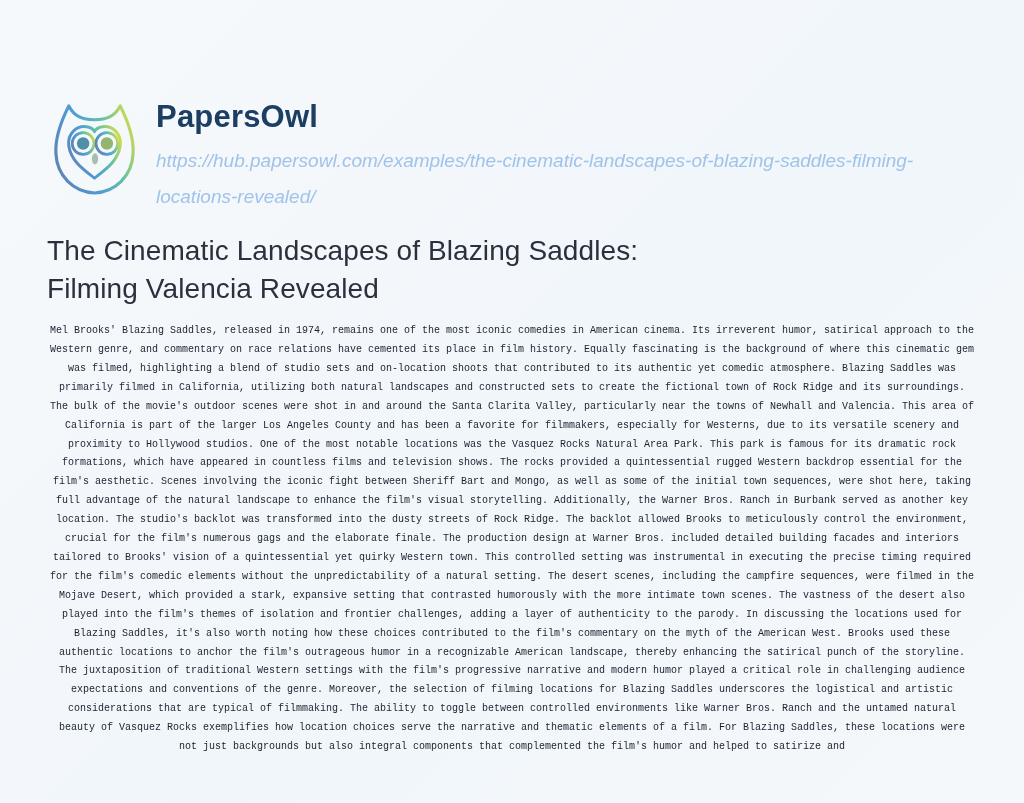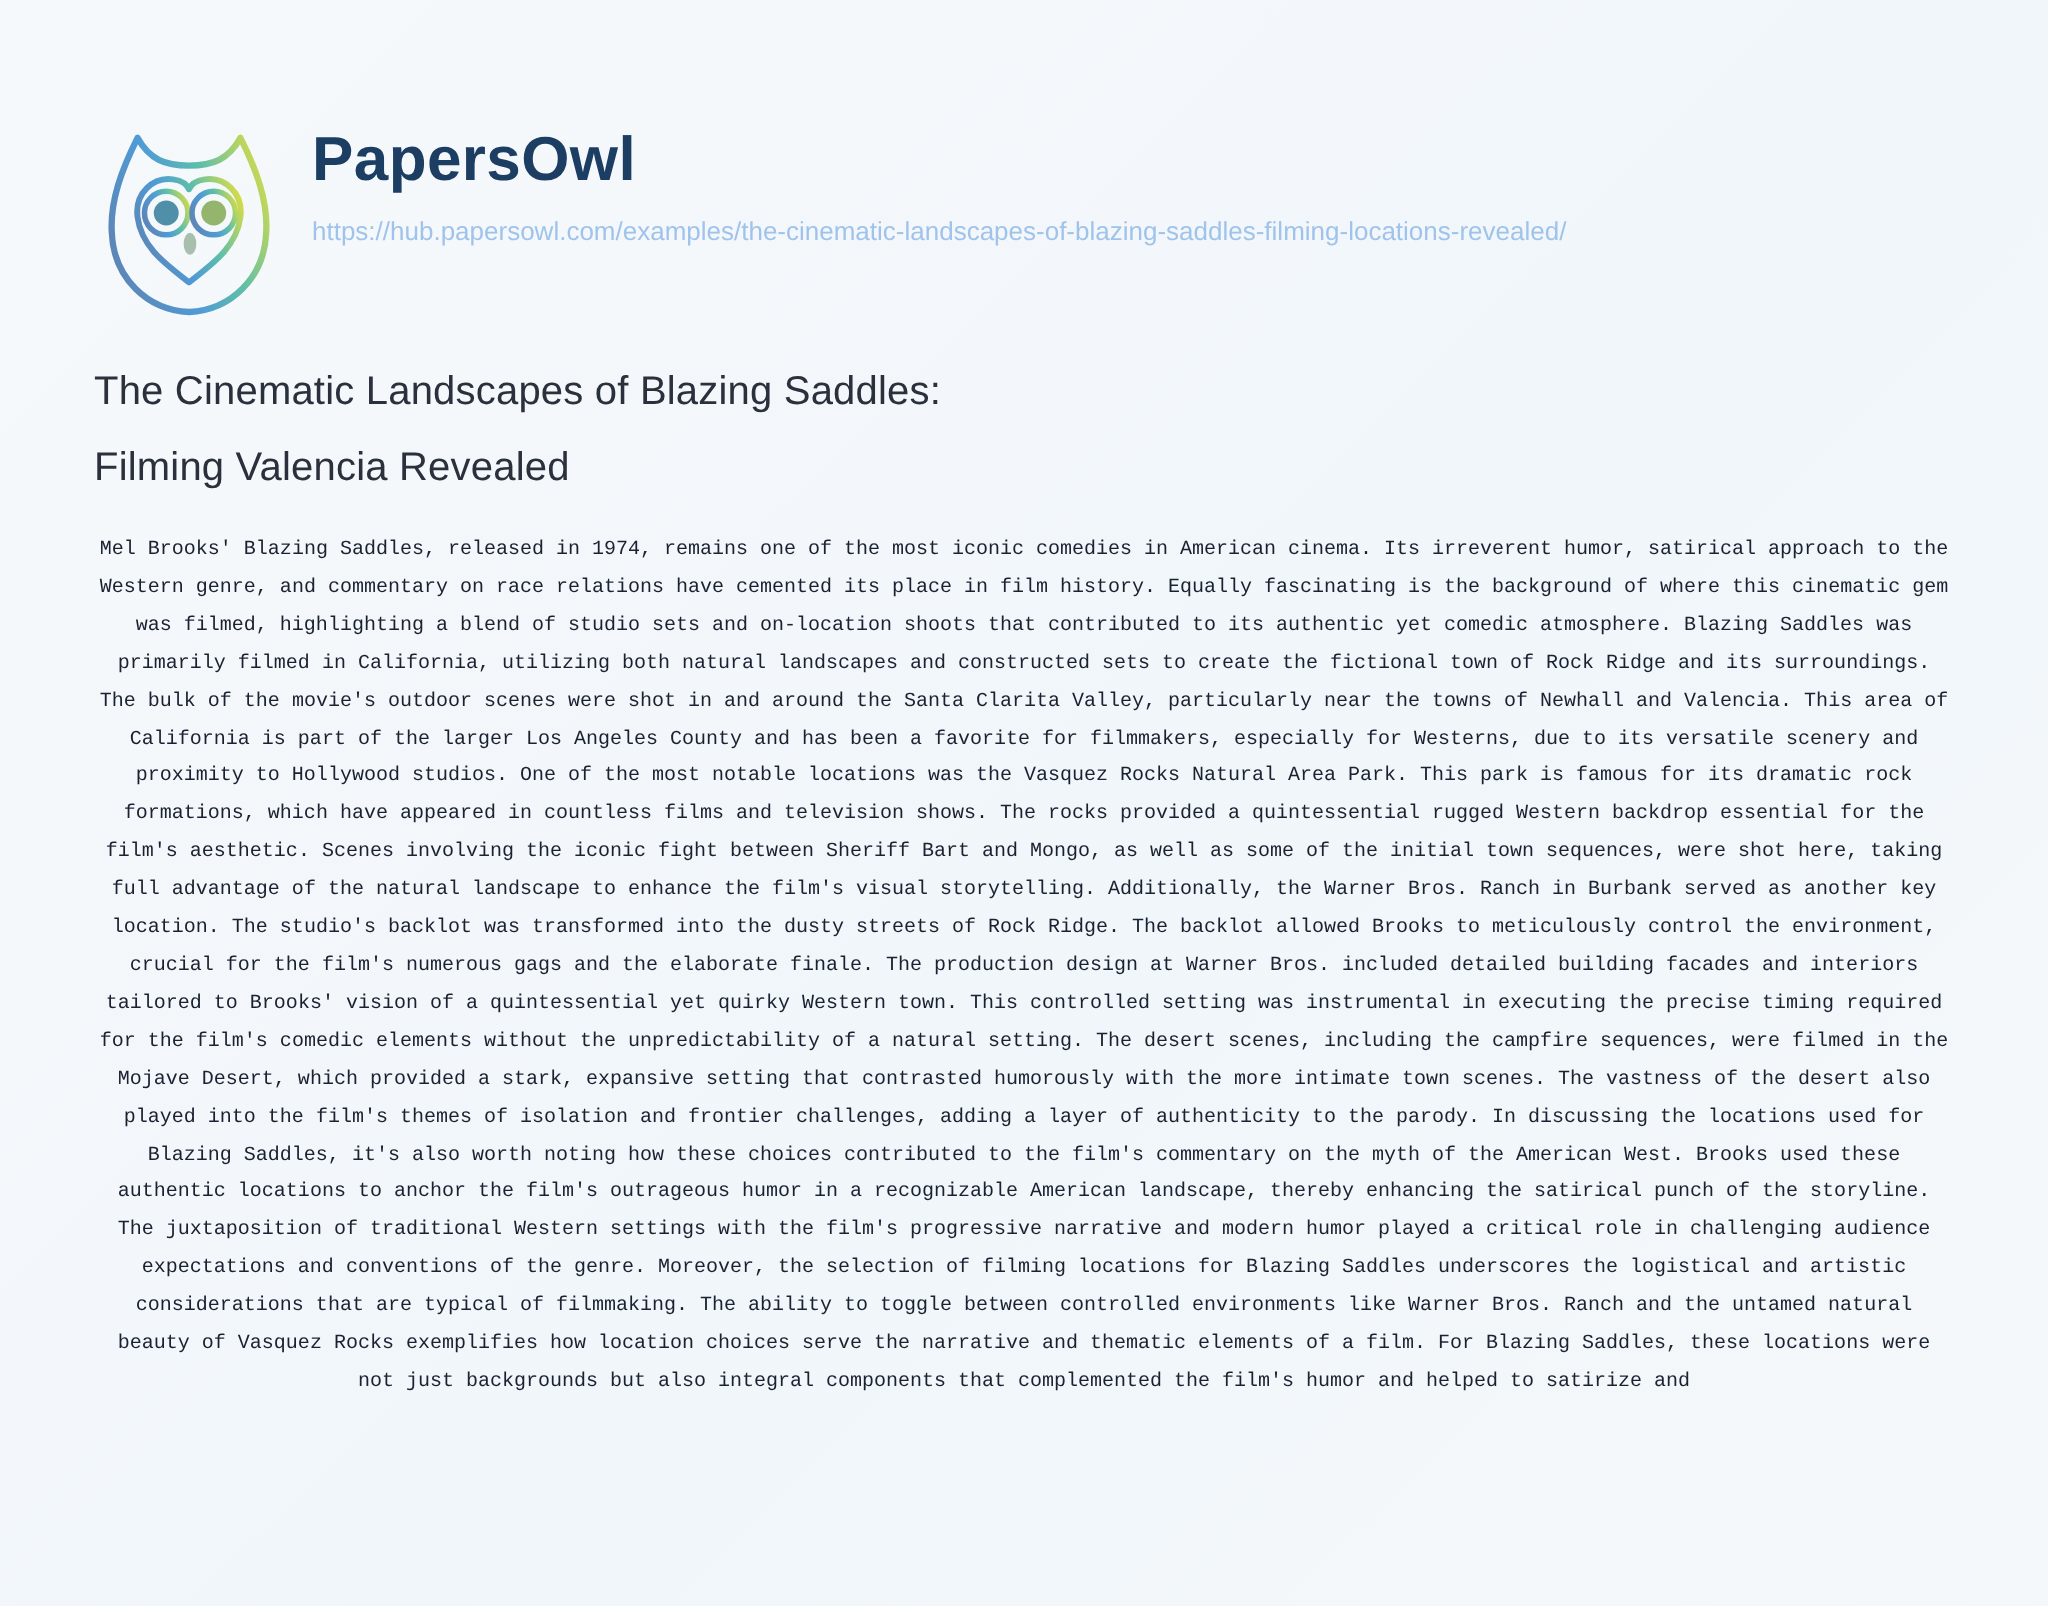--- a/index.html
+++ b/index.html
@@ -14,50 +14,52 @@
     width: 1024px;
     height: 803px;
     box-sizing: border-box;
     padding: 57px 47px 0 47px;
     background: linear-gradient(135deg, #f6f9fc 0%, #f1f6fa 55%, #f4f8fb 100%);
   }
   .site-header {
     display: flex;
     align-items: flex-start;
     gap: 14px;
+    margin-top: 37px;
   }
   .logo-wrap {
     width: 95px;
     height: 103px;
     flex: 0 0 auto;
   }
   .brand-block {
     padding-top: 6px;
   }
   .brand-name {
     font-size: 31px;
     font-weight: 700;
     letter-spacing: 0.2px;
     color: #1d3e63;
     line-height: 1.1;
     margin: 0;
   }
   .brand-url {
     margin-top: 9px;
-    font-size: 13px;
-    line-height: 20px;
+    font-size: 19px;
+    line-height: 36px;
     color: #9fc3ea;
     max-width: 768px;
     text-decoration: none;
     display: block;
     word-break: break-word;
+    font-style: italic;
   }
   .article-title {
     margin: 17px 0 0 0;
-    font-size: 20px;
+    font-size: 28px;
     font-weight: 400;
     line-height: 38px;
     color: #2a313d;
     letter-spacing: 0.1px;
   }
   .article-body {
     margin: 14px 0 0 0;
     width: 930px;
     font-family: Liberation Mono, monospace;
     font-size: 10px;

